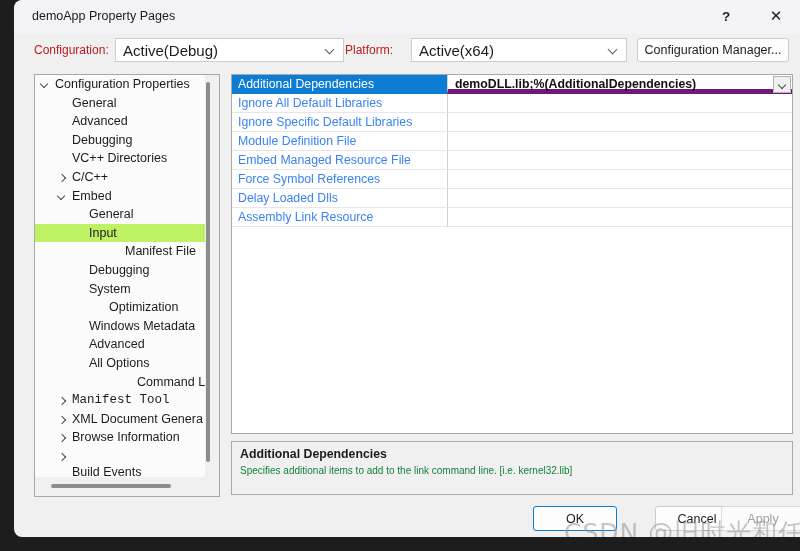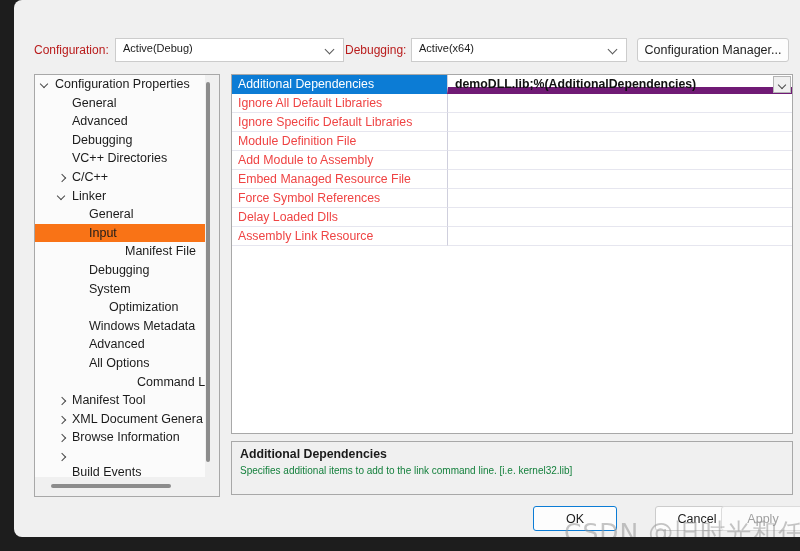--- a/index.html
+++ b/index.html
@@ -90,21 +90,21 @@
     border: 1px solid #cccccc;
     box-sizing: border-box;
     cursor: default;
   }
   .combo.cfg { left: 101px; width: 229px; }
   .combo.plt { left: 397px; width: 216px; }
   .combo .val {
     position: absolute;
     left: 7px;
     top: 3px;
-    font-size: 11px;
+    font-size: 15px;
     color: #1b1b1b;
     white-space: nowrap;
   }
   .chev {
     position: absolute;
     right: 8px;
     top: 7px;
     width: 9px;
     height: 9px;
   }
@@ -159,21 +159,21 @@
   }
   .tree-row {
     position: relative;
     height: 18.6px;
     line-height: 18.6px;
     font-size: 12.5px;
     color: #1b1b1b;
     white-space: nowrap;
     cursor: default;
   }
-  .tree-row.sel { background: #f97316; }
+  .tree-row.sel { background: #bef264; }
   .tree-row .tlabel { position: absolute; top: 0; }
   .exp {
     position: absolute;
     width: 10px;
     height: 18.6px;
   }
   .tri-right {
     position: absolute;
     left: 1px;
     top: 5px;
@@ -259,21 +259,21 @@
     height: 19px;
     cursor: default;
   }
   .grid-row .gname {
     position: absolute;
     left: 6px;
     top: 0;
     height: 19px;
     line-height: 19px;
     font-size: 12.3px;
-    color: #ef4444;
+    color: #3b82f6;
     white-space: nowrap;
   }
   .grid-row .namecell {
     position: absolute;
     left: 0; top: 0;
     width: 215px;
     height: 19px;
     border-bottom: 1px solid #e6e6ef;
     box-sizing: border-box;
   }
@@ -296,21 +296,21 @@
     font-size: 12.3px;
     color: #111111;
     white-space: nowrap;
   }
   .grid-row.selected .namecell {
     background: #0c7cd5;
     border-bottom: 1px solid #0c7cd5;
   }
   .grid-row.selected .gname { color: #ffffff; }
   .grid-row.selected .gval { font-weight: bold; }
-  .grid-row.selected .valcell { border-bottom: 7px solid #701a75; }
+  .grid-row.selected .valcell { border-bottom: 5px solid #701a75; }
   .val-dropdown {
     position: absolute;
     right: 1px;
     top: 1px;
     width: 18px;
     height: 17px;
     background: #f0f0f0;
     border: 1px solid #b4b4b4;
     box-sizing: border-box;
     cursor: default;
@@ -389,28 +389,37 @@
     letter-spacing: 1px;
     pointer-events: none;
   }
 </style>
 </head>
 <body>
 
 <div id="root">
   <div class="window">
 
+    <div class="titlebar">
+      <div class="title-text">demoApp Property Pages</div>
+      <div class="caption-btn help">
+        <span>?</span>
+      </div>
+      <div class="caption-btn close">
+        <span class="x-glyph">✕</span>
+      </div>
+    </div>
 
     <div class="config-row">
       <div class="lbl config">Configuration:</div>
       <div class="combo cfg">
         <span class="val">Active(Debug)</span>
         <span class="chev"></span>
       </div>
-      <div class="lbl platform">Debugging:</div>
+      <div class="lbl platform">Platform:</div>
       <div class="combo plt">
         <span class="val">Active(x64)</span>
         <span class="chev"></span>
       </div>
       <div class="btn cfgmgr">Configuration Manager...</div>
     </div>
 
     <div class="tree-panel">
       <div class="tree-inner" id="tree-inner">
           <div class="tree-row">
@@ -434,21 +443,21 @@
           <div class="tree-row">
             <span class="exp" style="left: 23px;">
               <span class="tri-right"></span>
             </span>
             <span class="tlabel" style="left: 37px;">C/C++</span>
           </div>
           <div class="tree-row">
             <span class="exp" style="left: 23px;">
               <span class="tri-down"></span>
             </span>
-            <span class="tlabel" style="left: 37px;">Linker</span>
+            <span class="tlabel" style="left: 37px;">Embed</span>
           </div>
           <div class="tree-row">
             <span class="tlabel" style="left: 54px;">General</span>
           </div>
           <div class="tree-row sel">
             <span class="tlabel" style="left: 54px;">Input</span>
           </div>
           <div class="tree-row">
             <span class="tlabel" style="left: 54px; margin-left: 36px;">Manifest File</span>
           </div>
@@ -470,21 +479,21 @@
           <div class="tree-row">
             <span class="tlabel" style="left: 54px;">All Options</span>
           </div>
           <div class="tree-row">
             <span class="tlabel" style="left: 54px; margin-left: 48px;">Command Line</span>
           </div>
           <div class="tree-row">
             <span class="exp" style="left: 23px;">
               <span class="tri-right"></span>
             </span>
-            <span class="tlabel" style="left: 37px;">Manifest Tool</span>
+            <span class="tlabel" style="left: 37px; font-family: Liberation Mono, monospace;">Manifest Tool</span>
           </div>
           <div class="tree-row">
             <span class="exp" style="left: 23px;">
               <span class="tri-right"></span>
             </span>
             <span class="tlabel" style="left: 37px;">XML Document Genera</span>
           </div>
           <div class="tree-row">
             <span class="exp" style="left: 23px;">
               <span class="tri-right"></span>
@@ -536,28 +545,20 @@
           <div class="grid-row">
             <div class="namecell">
               <span class="gname">Module Definition File</span>
             </div>
             <div class="valcell">
               <span class="gval"></span>
             </div>
           </div>
           <div class="grid-row">
             <div class="namecell">
-              <span class="gname">Add Module to Assembly</span>
-            </div>
-            <div class="valcell">
-              <span class="gval"></span>
-            </div>
-          </div>
-          <div class="grid-row">
-            <div class="namecell">
               <span class="gname">Embed Managed Resource File</span>
             </div>
             <div class="valcell">
               <span class="gval"></span>
             </div>
           </div>
           <div class="grid-row">
             <div class="namecell">
               <span class="gname">Force Symbol References</span>
             </div>

